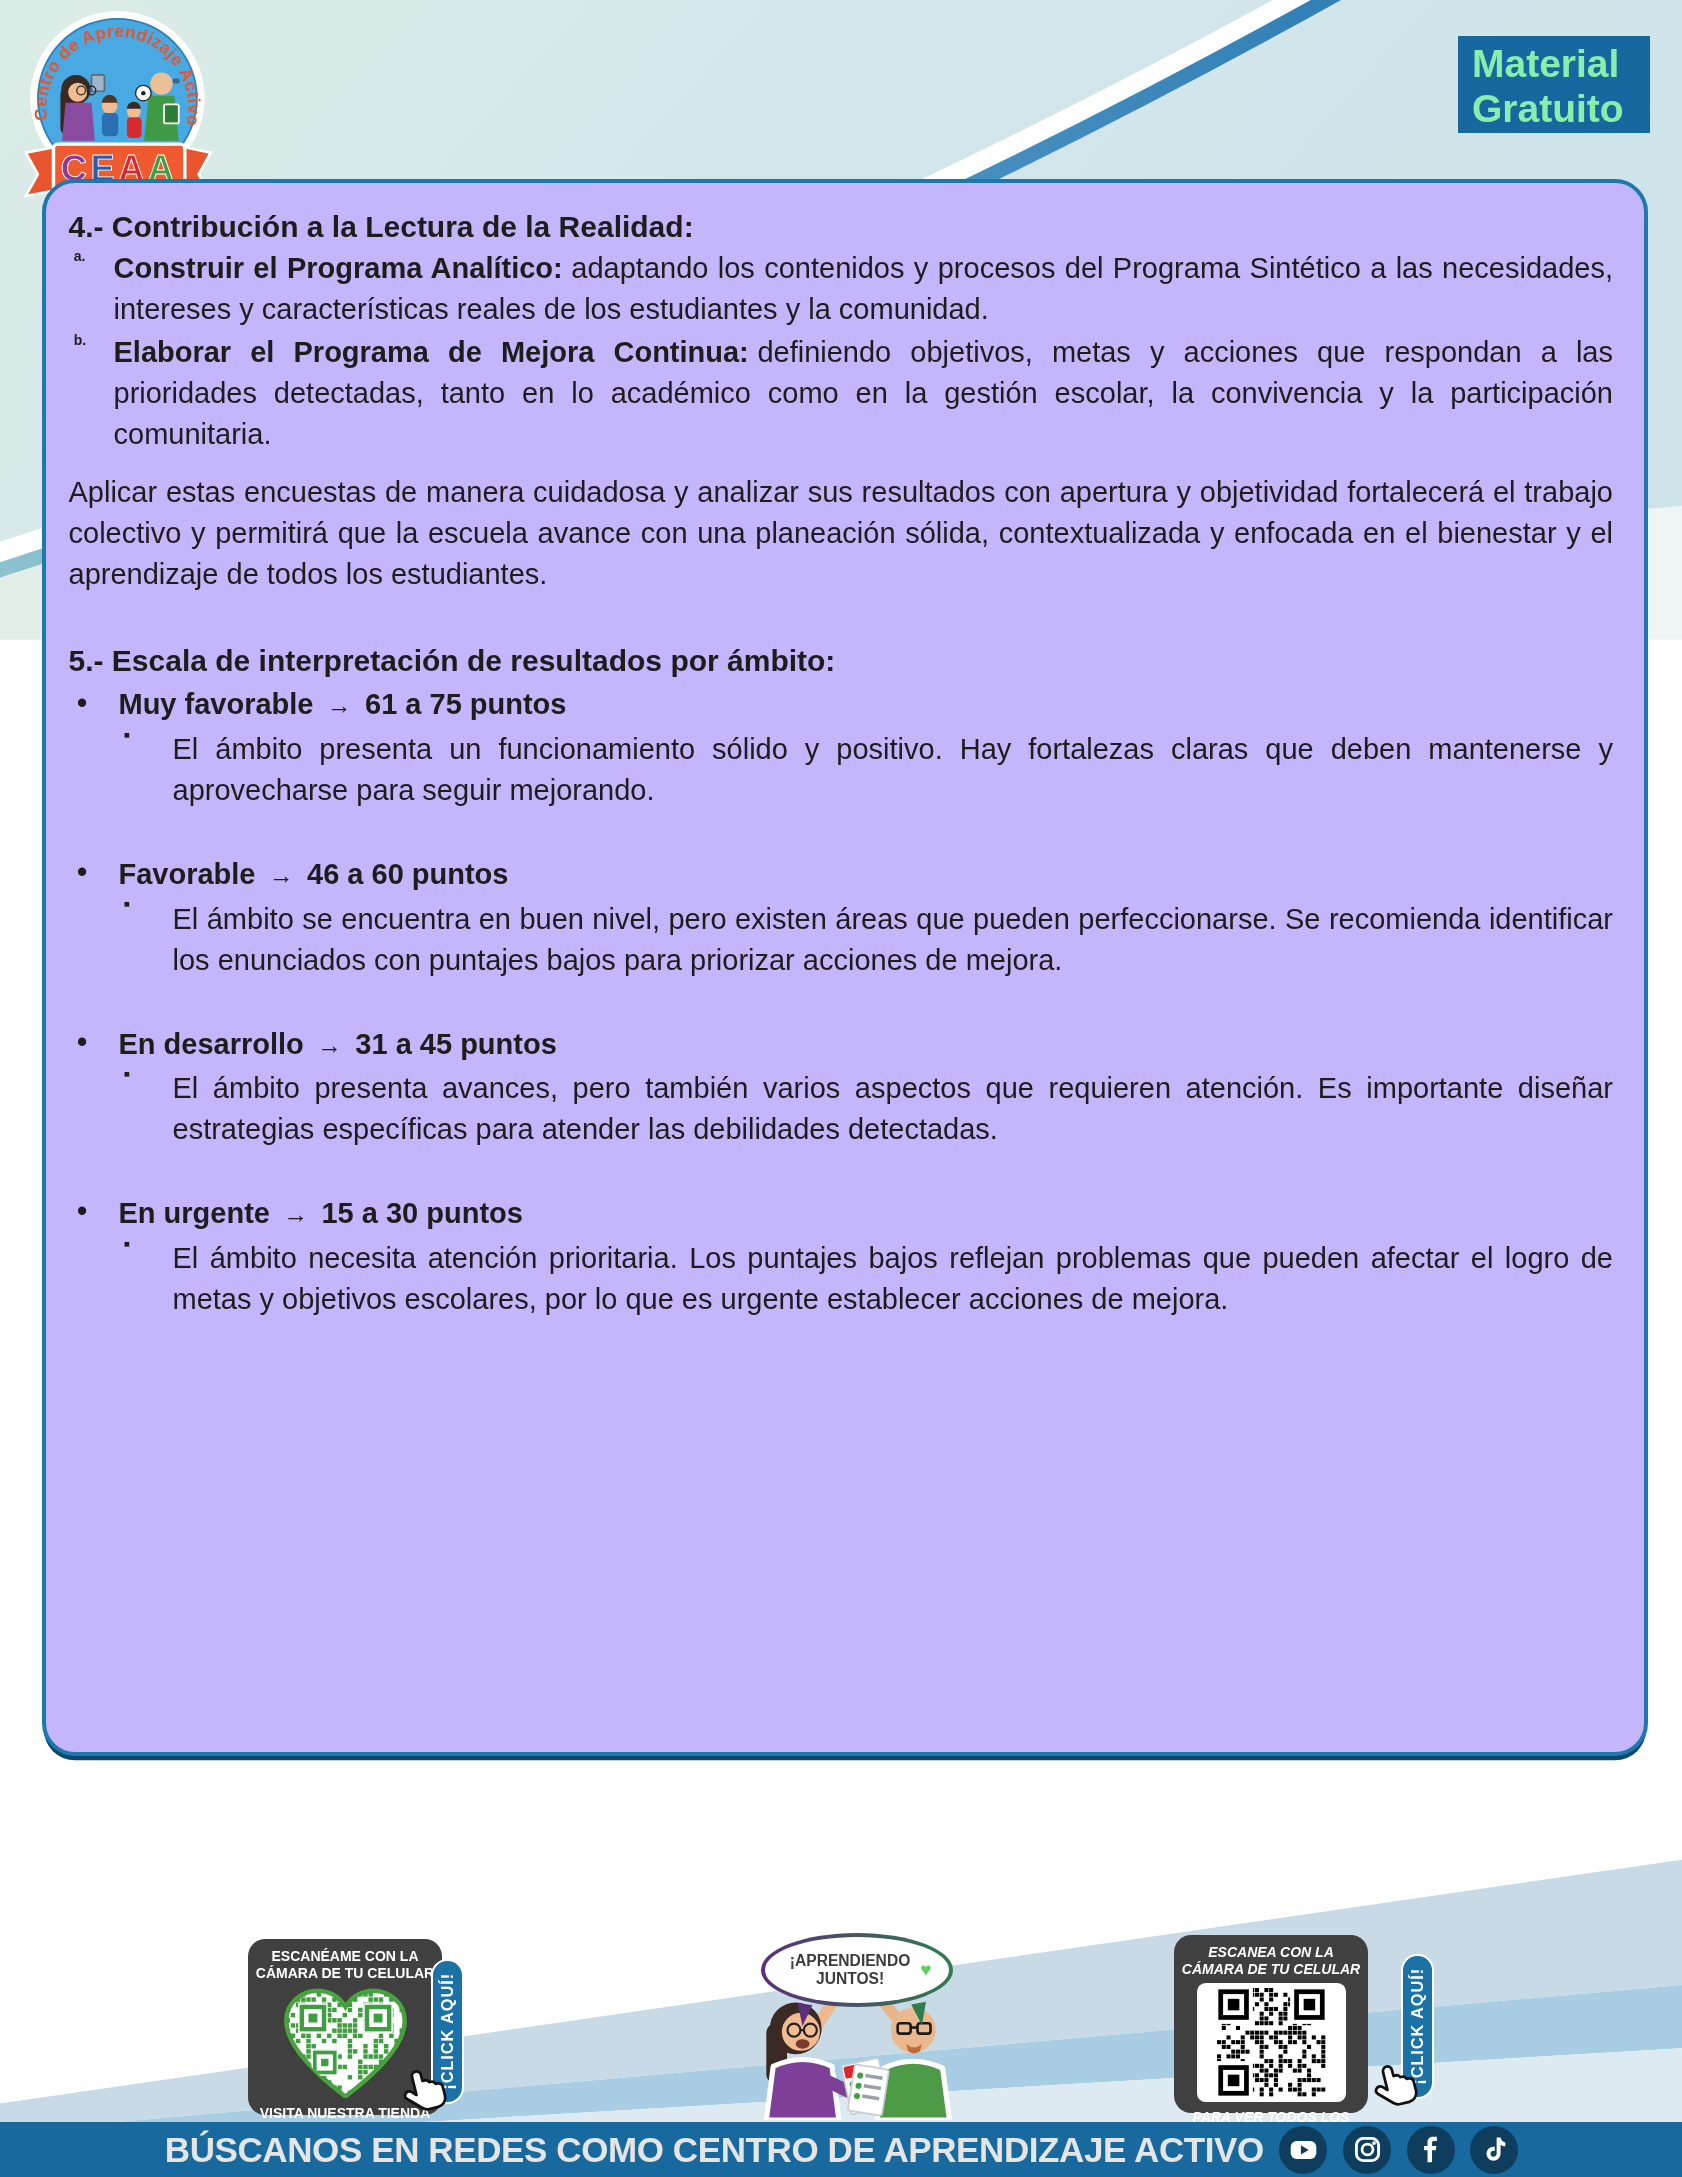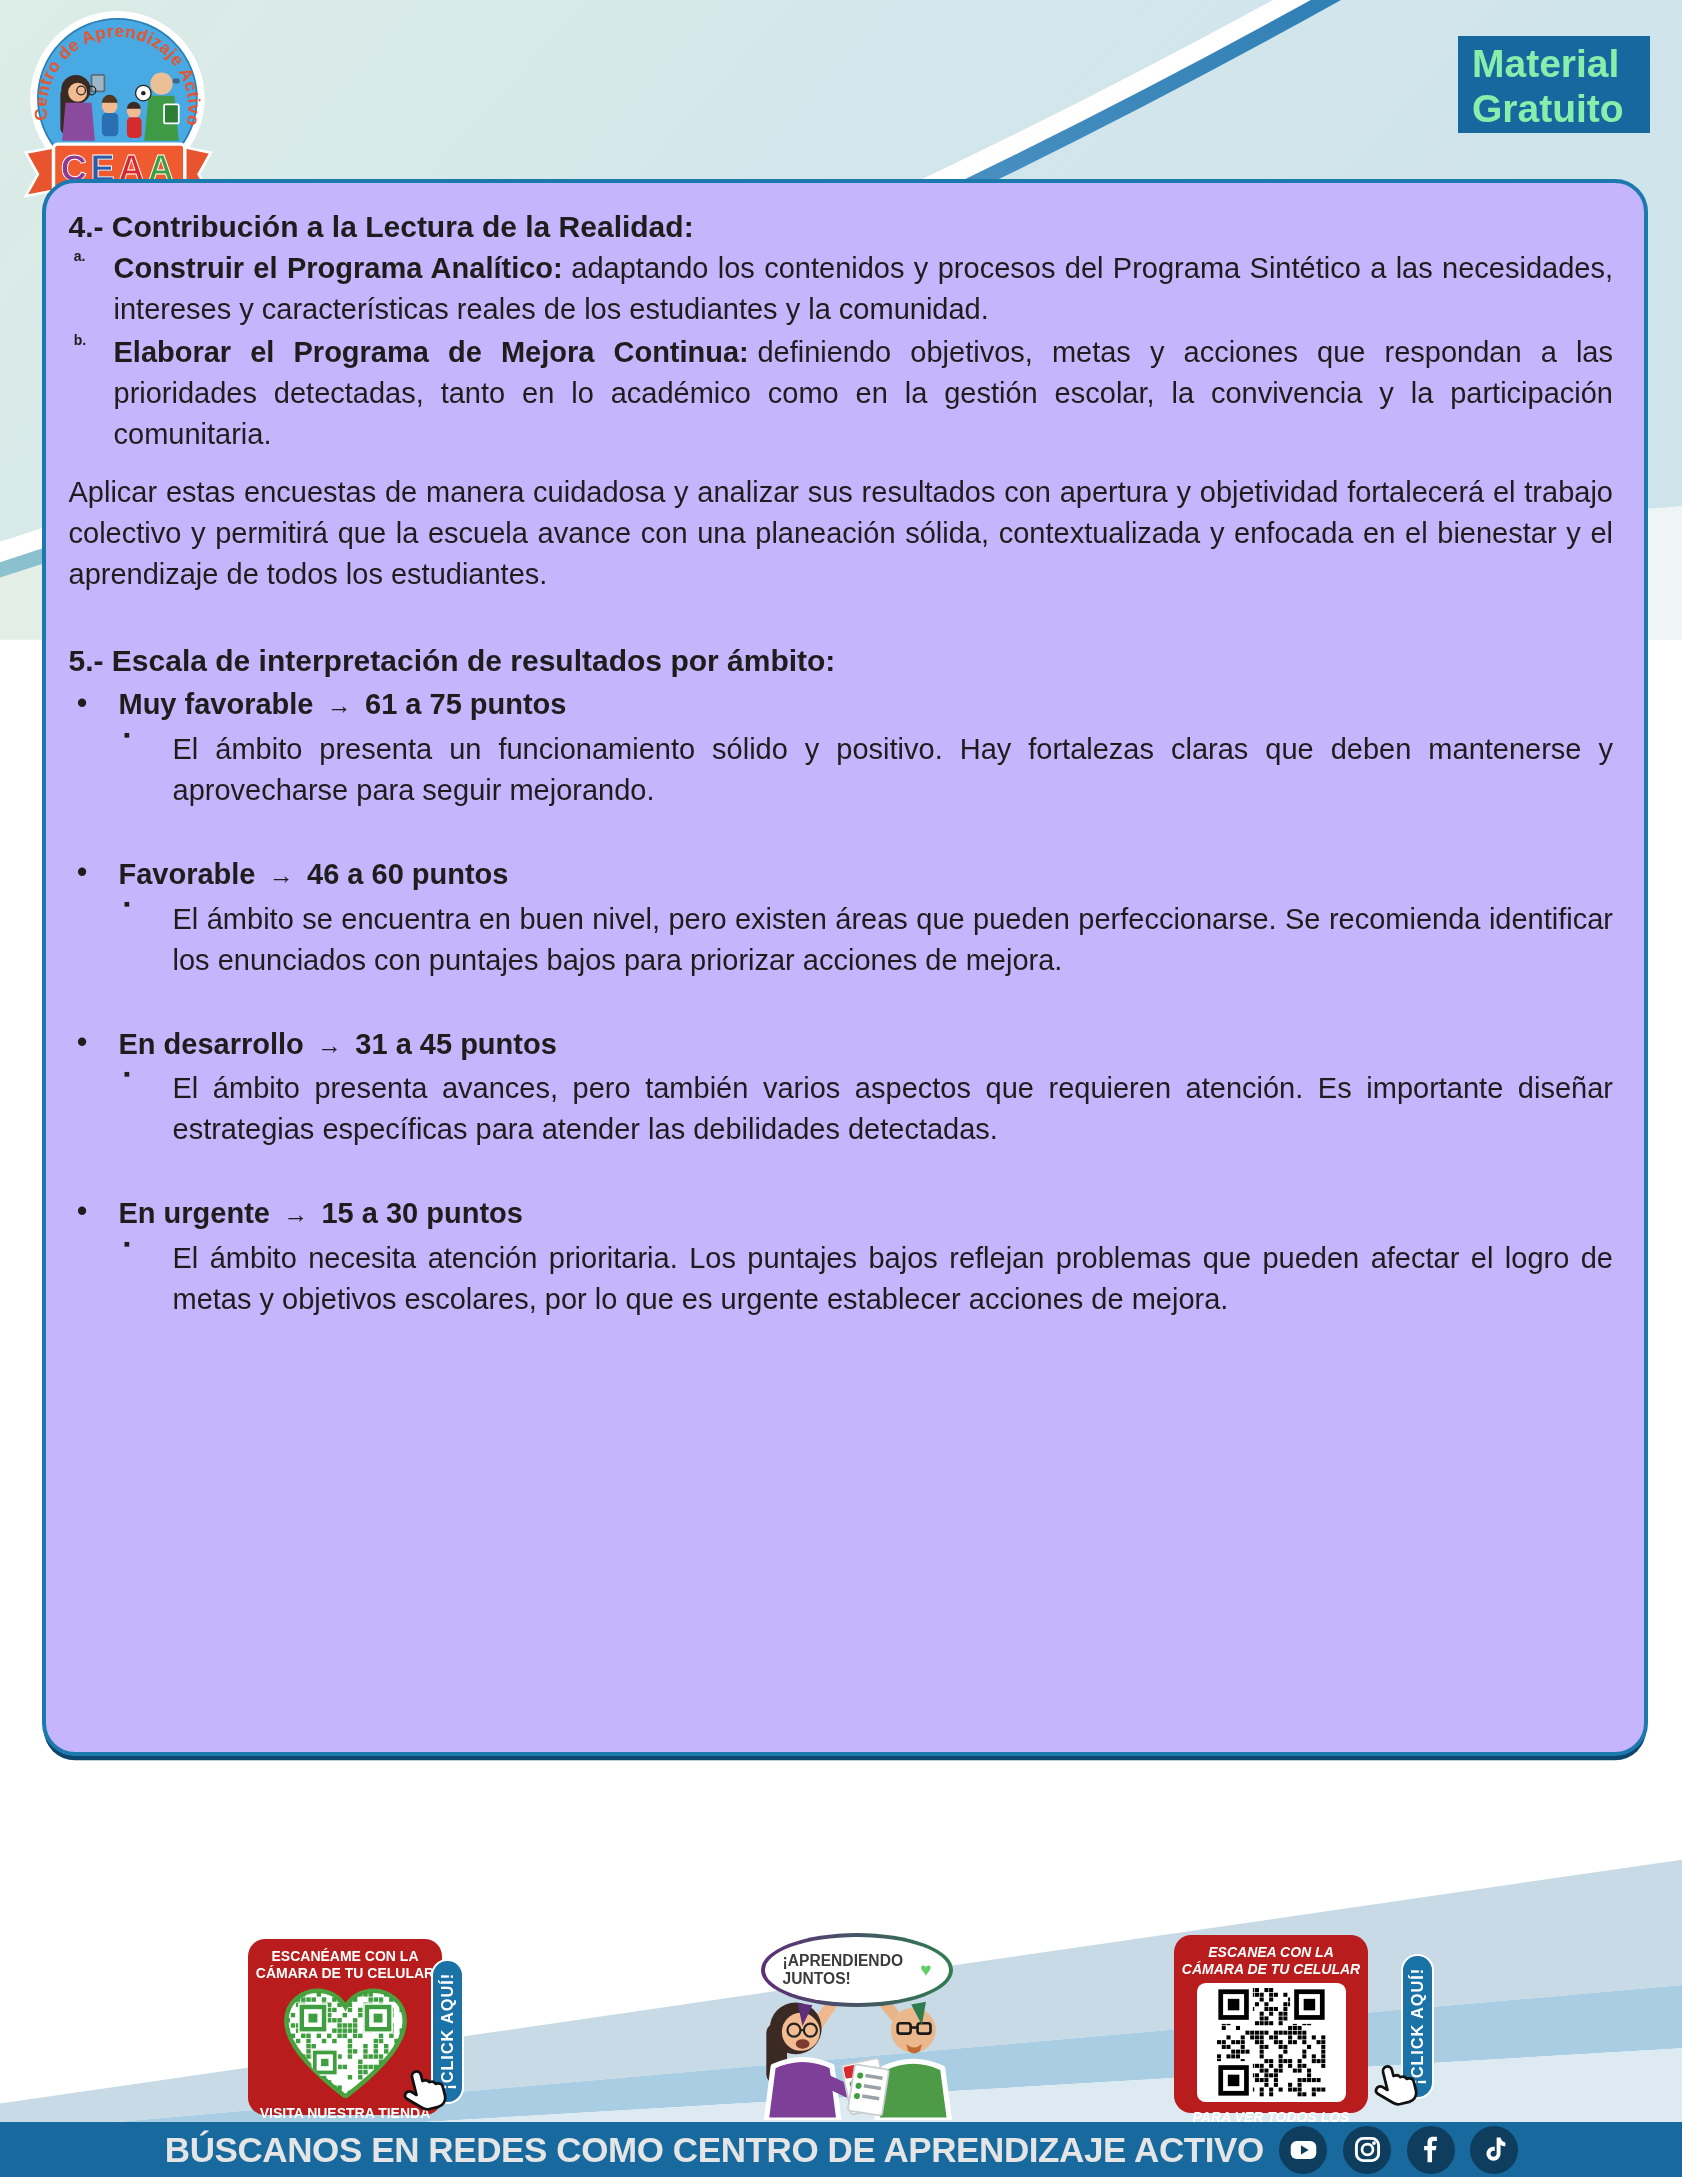--- a/index.html
+++ b/index.html
@@ -35,21 +35,21 @@
   .ab-item b{ margin-right:8.6px; }
   .scale-item{ margin-top:43px; }
   .scale-item.first{ margin-top:3.5px; }
   .blt-row{ position:relative; padding-left:50px; font-weight:700; font-size:29px; line-height:41px; }
   .blt-row .dot{ position:absolute; left:8.6px; top:-1.7px; font-weight:700; }
   .blt-row .arr{ font-weight:400; font-size:25px; padding:0 5.2px; }
   .sub-row{ position:relative; padding-left:104px; margin-top:2.6px; }
   .sub-row .sq{ position:absolute; left:55px; top:-5.2px; font-size:19px; }
 
   
-  .qr-card{ position:absolute; width:194px; background:#b91c1c; border-radius:17.3px;
+  .qr-card{ position:absolute; width:194px; background:#404040; border-radius:17.3px;
             color:#fff; text-align:center; padding:8.6px 7px 8.6px 7px; }
   .qr-card .qr-head{ font-size:14px; font-weight:700; line-height:17.3px; }
   .qr-card .qr-cap{ font-size:14px; font-weight:700; line-height:17.3px; margin-top:7px; }
   .qr-left{ left:248px; top:1939px; height:176px; }
   .qr-right{ left:1174px; top:1935px; height:178px;font-style:italic; }
   .qr-art{ display:block; margin:5.2px auto 0 auto; }
   .qr-white{ background:#fff; border-radius:8.6px; width:149px; height:119px; margin:5.2px auto 0 auto;
              display:flex; align-items:center; justify-content:center; overflow:hidden; }
 
   .click-pill{ position:absolute; width:33px; height:145px; background:#1a72a6;
@@ -60,21 +60,21 @@
   .pill-right{ left:1401px; top:1954px; }
   .cursor{ position:absolute; width:55px; height:55px; }
   .cursor-left{ left:399px; top:2065px; transform:rotate(-14deg); }
   .cursor-right{ left:1370px; top:2060px; transform:rotate(-14deg); }
 
   
   .bubble{ position:absolute; left:761px; top:1933px; width:192px; height:74px;
            background:linear-gradient(90deg,#5d2e79,#2f7d4f); border-radius:50%;
            padding:4.3px; z-index:3; }
   .bubble-inner{ width:100%; height:100%; background:#fff; border-radius:50%;
-                 display:flex; align-items:center; justify-content:center; 
+                 display:flex; align-items:center; justify-content:center; text-align:center;
                  font-weight:700; font-size:15.6px; line-height:18px; color:#3c3c3c; padding:0 17.3px; }
   .bubble .heart{ color:#5ecf63; font-size:19px; margin-left:2.6px; }
   .tail-l{ position:absolute; left:796px; top:2004px; width:0; height:0; z-index:2;
            border-left:8.6px solid transparent; border-right:7px solid transparent; border-top:22.5px solid #5d2e79; transform:rotate(8deg); }
   .tail-r{ position:absolute; left:913px; top:2003px; width:0; height:0; z-index:2;
            border-left:7px solid transparent; border-right:8.6px solid transparent; border-top:22.5px solid #2f7d4f; transform:rotate(-10deg); }
   .characters{ position:absolute; left:728px; top:1980px; width:265px; height:140px; z-index:1; }
 
   
   .social-bar{ position:absolute; left:0; top:2122px; width:1683px; height:55px; background:#17699e;

